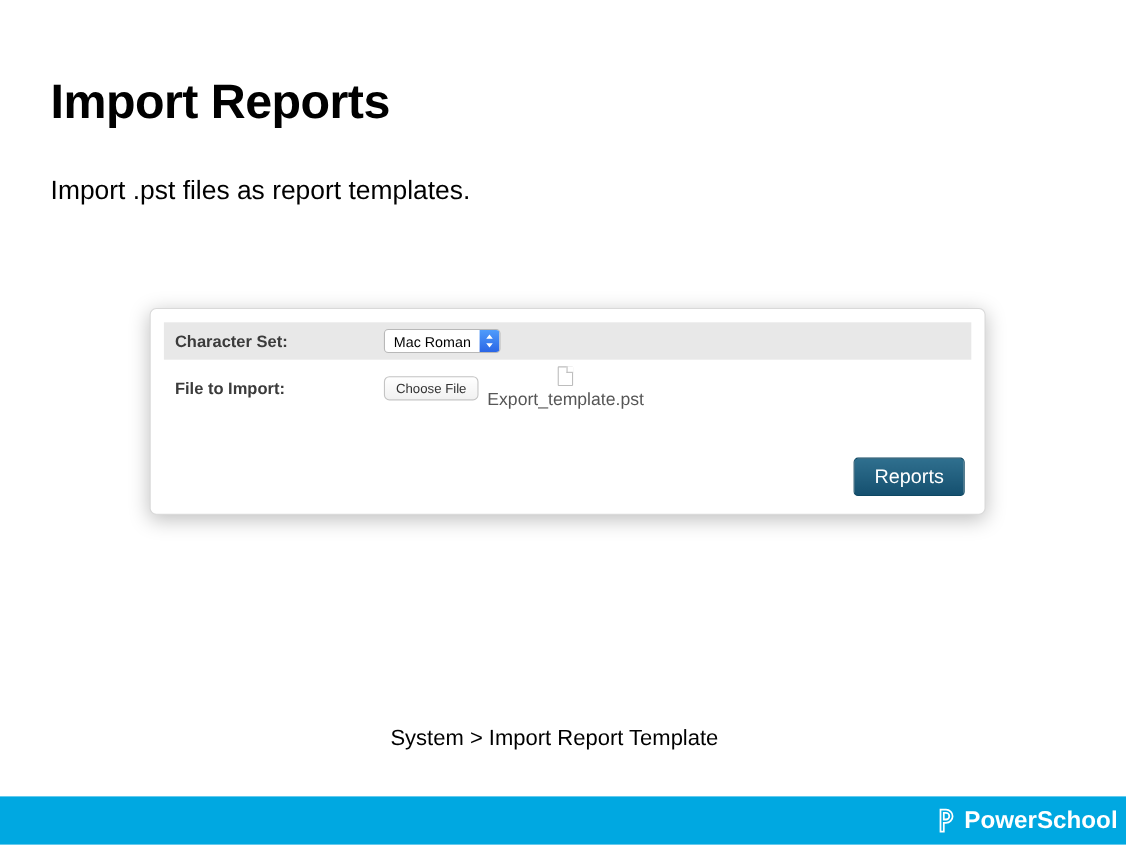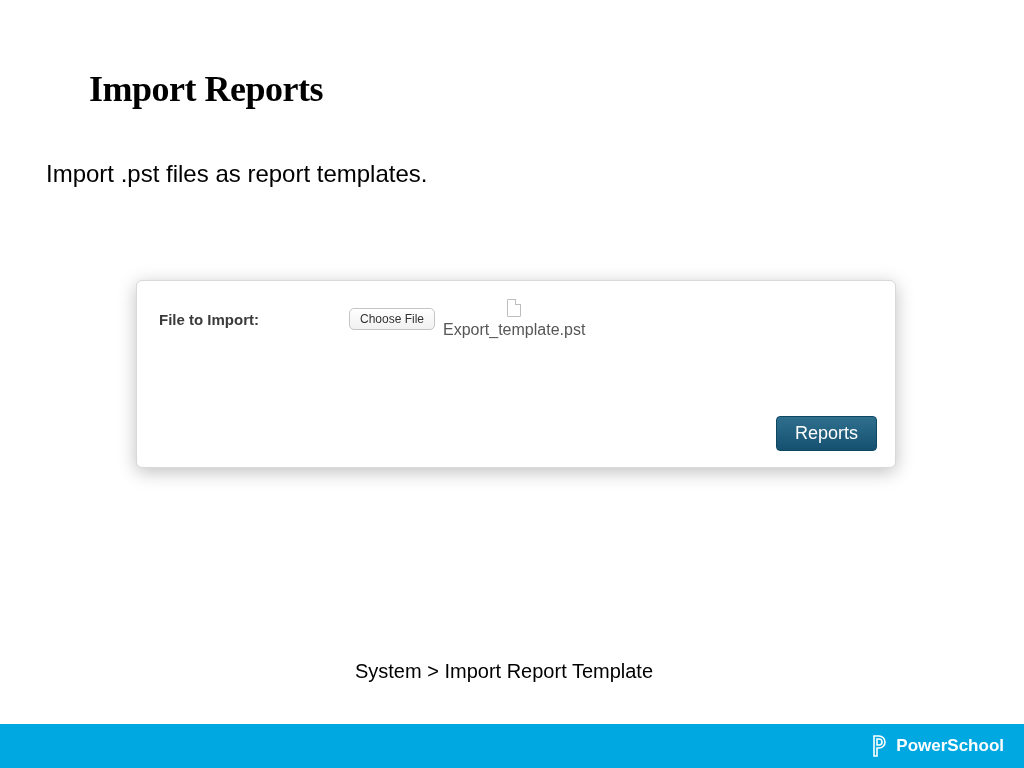--- a/index.html
+++ b/index.html
@@ -1,26 +1,25 @@
 <!DOCTYPE html>
 <html><head>
 <meta charset="utf-8">
 <style>
   * { box-sizing: border-box; margin: 0; padding: 0; }
   html, body { width: 1024px; height: 768px; font-family: Verdana, Arial, sans-serif; background: #fff; color: #000; }
   .slide { position: relative; width: 1024px; height: 768px; overflow: hidden; }
   .title {
-    font-family: Liberation Serif, serif;
+    font-family: Liberation Sans, sans-serif;
     font-weight: 800;
-    font-size: 36px;
+    font-size: 44px;
     position: absolute;
     left: 46px;
     top: 68px;
     letter-spacing: -0.5px;
-    margin-left: 43px;
   }
   .subtitle {
     position: absolute;
     left: 46px;
     top: 160px;
     font-size: 24px;
     font-family: Verdana, Arial, sans-serif;
   }
   .panel {
     position: absolute;
@@ -135,37 +134,48 @@
   }
   .footer {
     position: absolute;
     bottom: 0; left: 0;
     width: 1024px;
     height: 44px;
     background: #00a8e1;
     display: flex;
     align-items: center;
     justify-content: flex-end;
-    padding-right: 20px;
+    padding-right: 8px;
     color: #fff;
     font-family: "Helvetica Neue", Helvetica, Arial, sans-serif;
     font-weight: 600;
-    font-size: 17px;
+    font-size: 22px;
     gap: 6px;
   }
   .ps-logo { display: inline-flex; align-items: center; gap: 6px; }
 </style>
 </head>
 <body>
 <div class="slide">
 
   <h1 class="title">Import Reports</h1>
   <div class="subtitle">Import .pst files as report templates.</div>
 
   <div class="panel">
+    <div class="formrow header">
+      <div class="label">Character Set:</div>
+      <div class="mac-select">
+        <span class="value">Mac Roman</span>
+        <span class="caret">
+          <svg width="10" height="14" viewBox="0 0 10 14">
+              <path d="M5 1 L8 5 L2 5 Z M5 13 L2 9 L8 9 Z" fill="#fff"></path>
+            </svg>
+        </span>
+      </div>
+    </div>
     <div class="formrow">
       <div class="label">File to Import:</div>
       <button class="choose-btn">Choose File</button>
       <span class="file-chip">
         <span class="file-icon"></span>
         <span>Export_template.pst</span>
       </span>
     </div>
     <button class="import-btn">Reports</button>
   </div>

